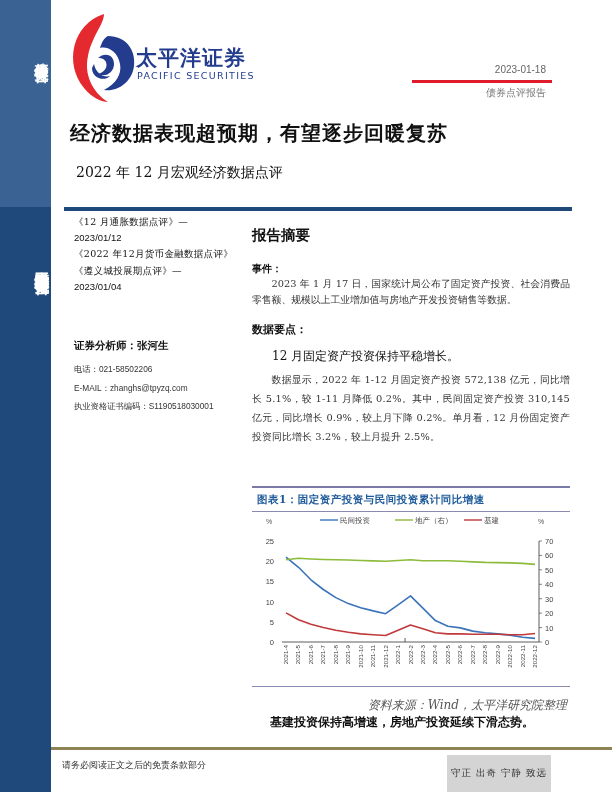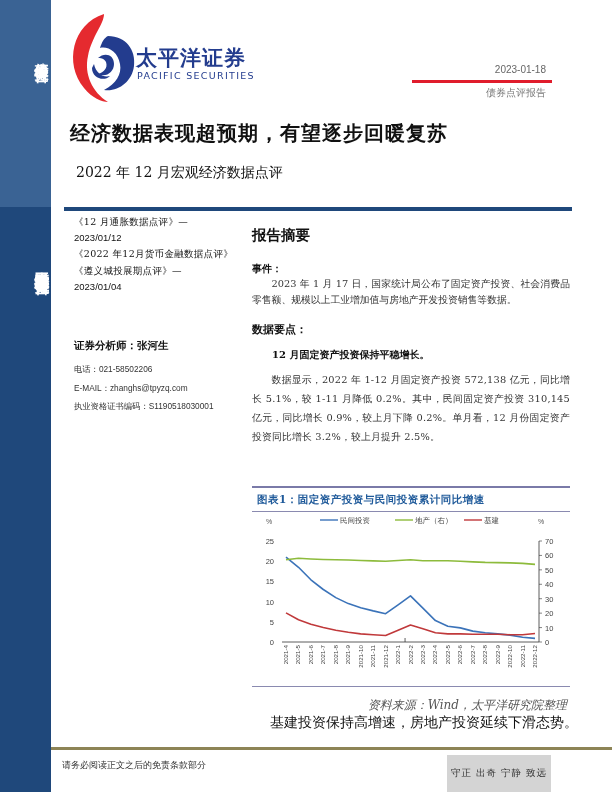--- a/index.html
+++ b/index.html
@@ -31,30 +31,30 @@
   .left-col .num { font-family:"Liberation Sans", sans-serif; }
   .analyst { position:absolute; left:74px; top:339px; width:175px; font-size:9px; color:#333; }
   .analyst .name { font-weight:bold; font-size:10.5px; color:#111; margin-bottom:7px; }
   .analyst .row { line-height:18.5px; font-family:"Liberation Sans", sans-serif; font-size:8.3px; }
   .analyst .row .lbl { font-family:"DejaVu Serif", serif; font-size:8.3px; }
   .sec-title { position:absolute; left:252px; top:217px; font-size:14.5px; font-weight:bold; color:#111;margin-top:9px; }
   .event-hdr { position:absolute; left:252px; top:262px; font-size:10px; font-weight:bold; color:#111; }
   .para { position:absolute; left:252px; width:318px; font-size:9.8px; line-height:16px; color:#333; text-align:justify; }
   .para.event { top:276px; text-indent:2em; }
   .key-hdr { position:absolute; left:252px; top:322px; font-size:11px; font-weight:bold; color:#111; }
-  .key-sub { position:absolute; left:272px; top:348px; font-size:10px; font-weight:bold; color:#111; }
+  .key-sub { position:absolute; left:272px; top:348px; font-size:12px; font-weight:normal; color:#111; }
   .para.key { top:370px; line-height:19px; text-indent:2em; letter-spacing:0.2px; }
 
   .chart-topline { position:absolute; left:252px; top:486px; width:318px; height:2px; background:#7a7aa8; }
   .chart-title { position:absolute; left:257px; top:493px; font-size:10.5px; font-weight:bold; color:#1f5a9a; letter-spacing:0.5px; }
   .chart-subline { position:absolute; left:252px; top:511px; width:318px; height:1px; background:#8a8ab0; }
   .chart-svg { position:absolute; left:252px; top:512px; width:318px; height:172px; }
   .chart-bottomline { position:absolute; left:252px; top:686px; width:318px; height:1px; background:#8a8ab0; }
   .source { position:absolute; right:45px; top:697px; font-size:12px; font-style:italic; color:#555; }
-  .conclusion { position:absolute; left:270px; top:714px; font-size:14px; font-weight:normal; color:#111;text-align:right; }
+  .conclusion { position:absolute; left:270px; top:714px; font-size:12px; font-weight:bold; color:#111;text-align:right; }
 
   .footer-bar { position:absolute; left:51px; top:747px; width:561px; height:3px; background:#8d8456; }
   .footer-left { position:absolute; left:62px; top:759px; font-size:9px; color:#333; }
   .footer-right { position:absolute; left:447px; top:755px; padding:12px 4px; background:#d4d4d4; font-size:9.5px; color:#333; letter-spacing:1px; }
 </style>
 </head>
 <body>
 
 <div class="sidebar-top"></div>
 <div class="sidebar-bottom"></div>

